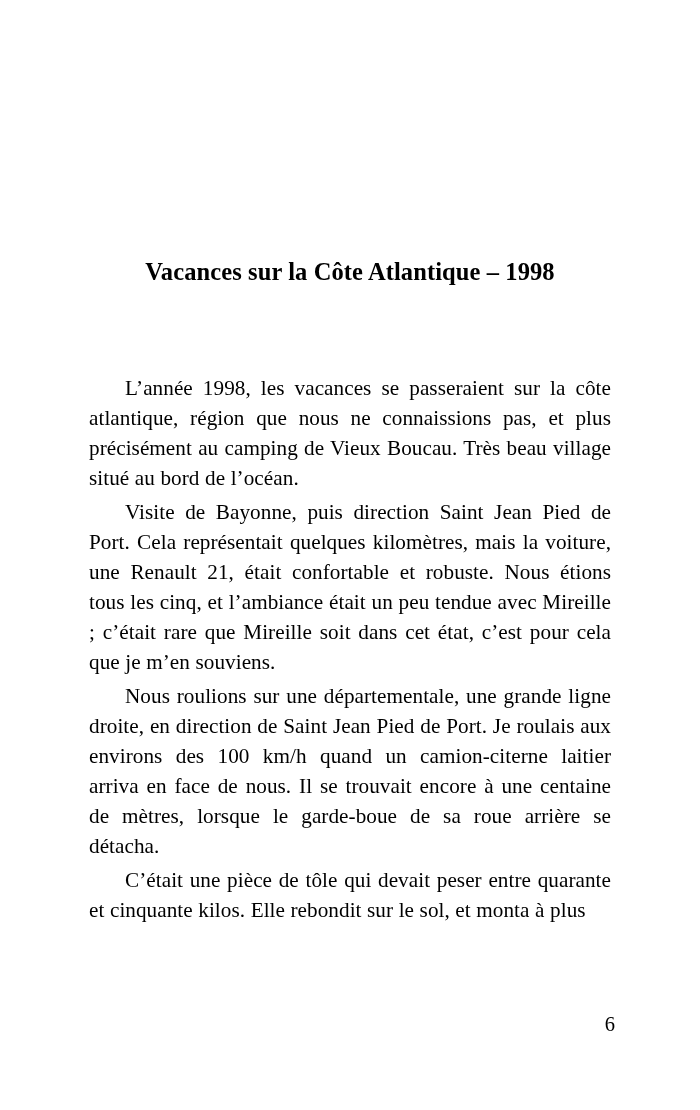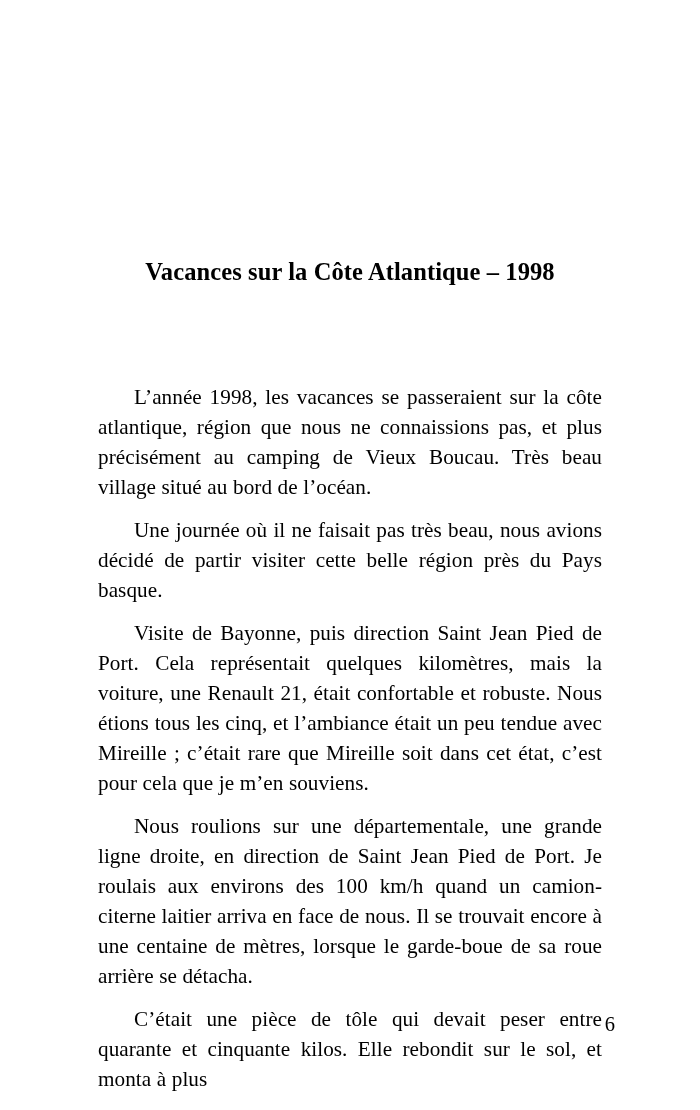--- a/index.html
+++ b/index.html
@@ -50,21 +50,21 @@
   }
 
   .body-text {
     position: absolute;
     left: 0;
     top: 369px;
     width: 530px;
   }
 
   .para {
-    margin: 13px;
+    margin: 4px;
     padding: 0;
     text-indent: 36px;
     text-align: justify;
     text-justify: inter-word;
     font-size: 21.2px;
     line-height: 30px;
     letter-spacing: 0.05px;
     word-spacing: 0.2px;
     hyphens: none;
   }
@@ -82,21 +82,20 @@
 </head>
 <body>
 
 <div class="page">
   <div class="content">
 
     <h1 class="chapter-title">Vacances sur la Côte Atlantique – 1998</h1>
 
     <div class="body-text">
       <p class="para">L’année 1998, les vacances se passeraient sur la côte atlantique, région que nous ne connaissions pas, et plus précisément au camping de Vieux Boucau. Très beau village situé au bord de l’océan.</p>
-      <p class="para">Une journée où il ne faisait pas très beau, nous avions décidé de partir visiter cette belle région près du Pays basque.</p>
       <p class="para">Visite de Bayonne, puis direction Saint Jean Pied de Port. Cela représentait quelques kilomètres, mais la voiture, une Renault 21, était confortable et robuste. Nous étions tous les cinq, et l’ambiance était un peu tendue avec Mireille ; c’était rare que Mireille soit dans cet état, c’est pour cela que je m’en souviens.</p>
       <p class="para">Nous roulions sur une départementale, une grande ligne droite, en direction de Saint Jean Pied de Port. Je roulais aux environs des 100 km/h quand un camion-citerne laitier arriva en face de nous. Il se trouvait encore à une centaine de mètres, lorsque le garde-boue de sa roue arrière se détacha.</p>
       <p class="para">C’était une pièce de tôle qui devait peser entre quarante et cinquante kilos. Elle rebondit sur le sol, et monta à plus</p>
     </div>
 
     <div class="page-number">6</div>
 
   </div>
 </div>
 

